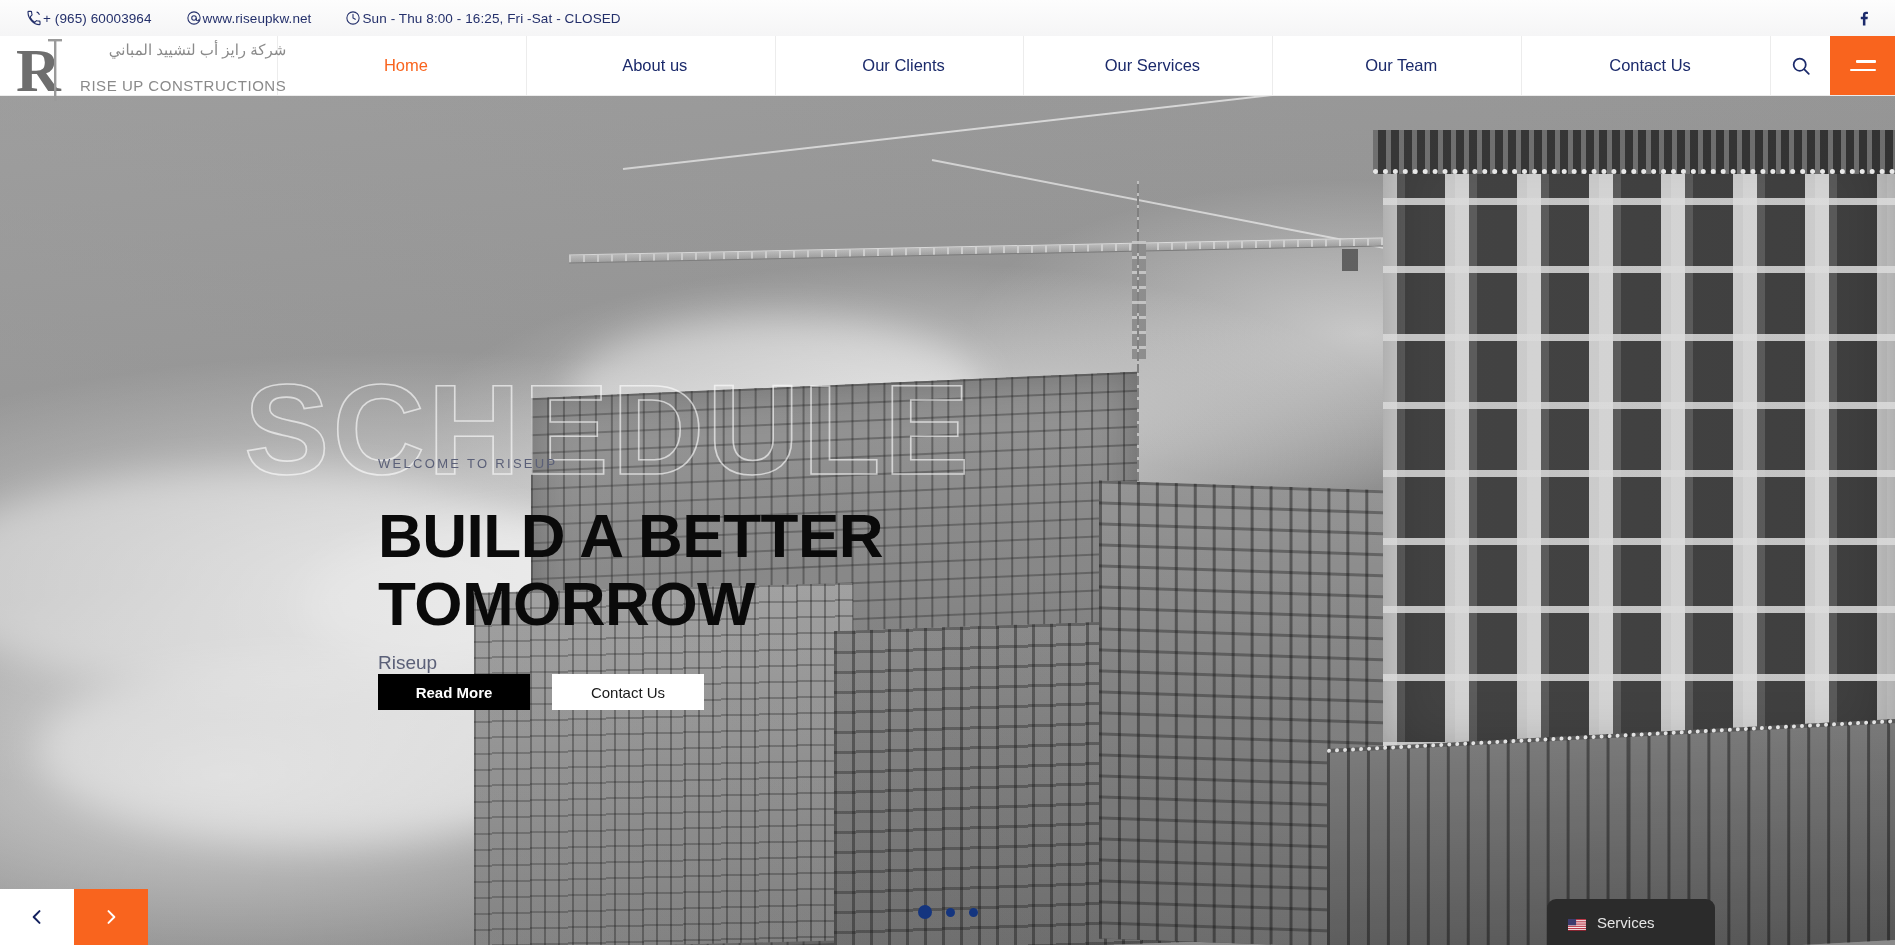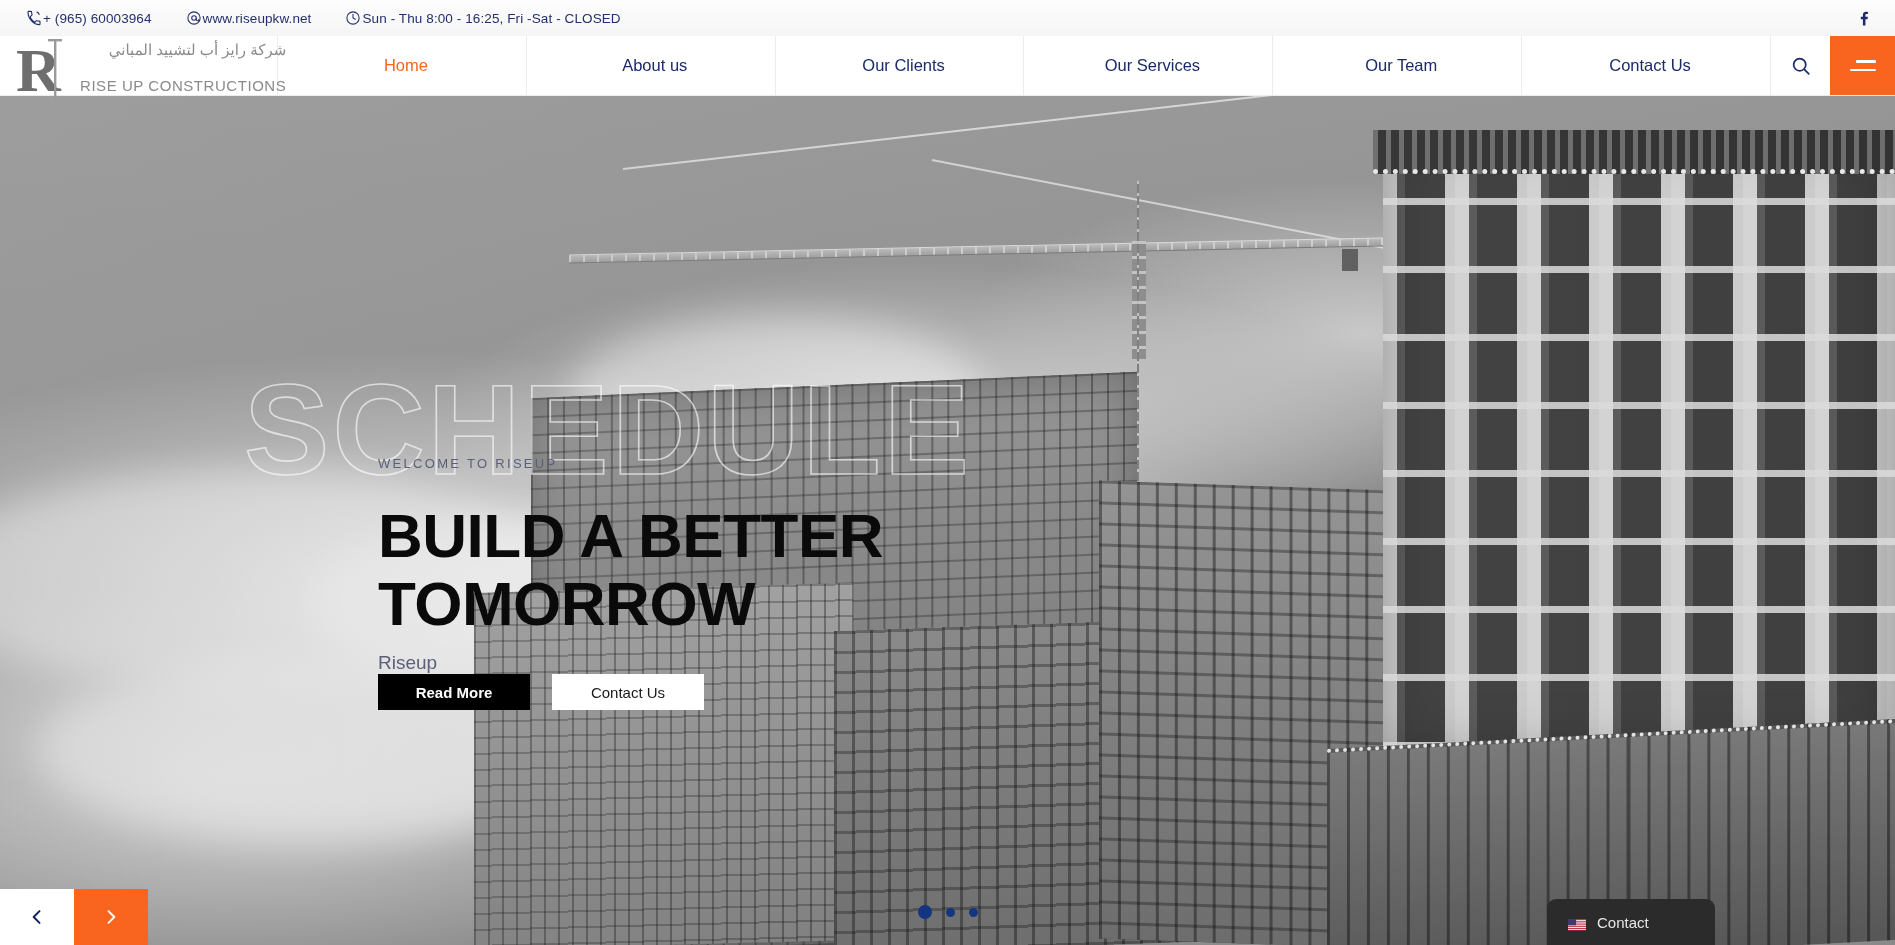--- a/index.html
+++ b/index.html
@@ -446,15 +446,15 @@
         <rect width="20" height="13" fill="#b22234"></rect>
         <rect y="1" width="20" height="1" fill="#fff"></rect>
         <rect y="3" width="20" height="1" fill="#fff"></rect>
         <rect y="5" width="20" height="1" fill="#fff"></rect>
         <rect y="7" width="20" height="1" fill="#fff"></rect>
         <rect y="9" width="20" height="1" fill="#fff"></rect>
         <rect y="11" width="20" height="1" fill="#fff"></rect>
         <rect width="9" height="7" fill="#3c3b6e"></rect>
       </svg>
     </span>
-    <span class="lang-label">Contact</span>
+    <span class="lang-label">Services</span>
   </div>
 </section>
 
 </body></html>

